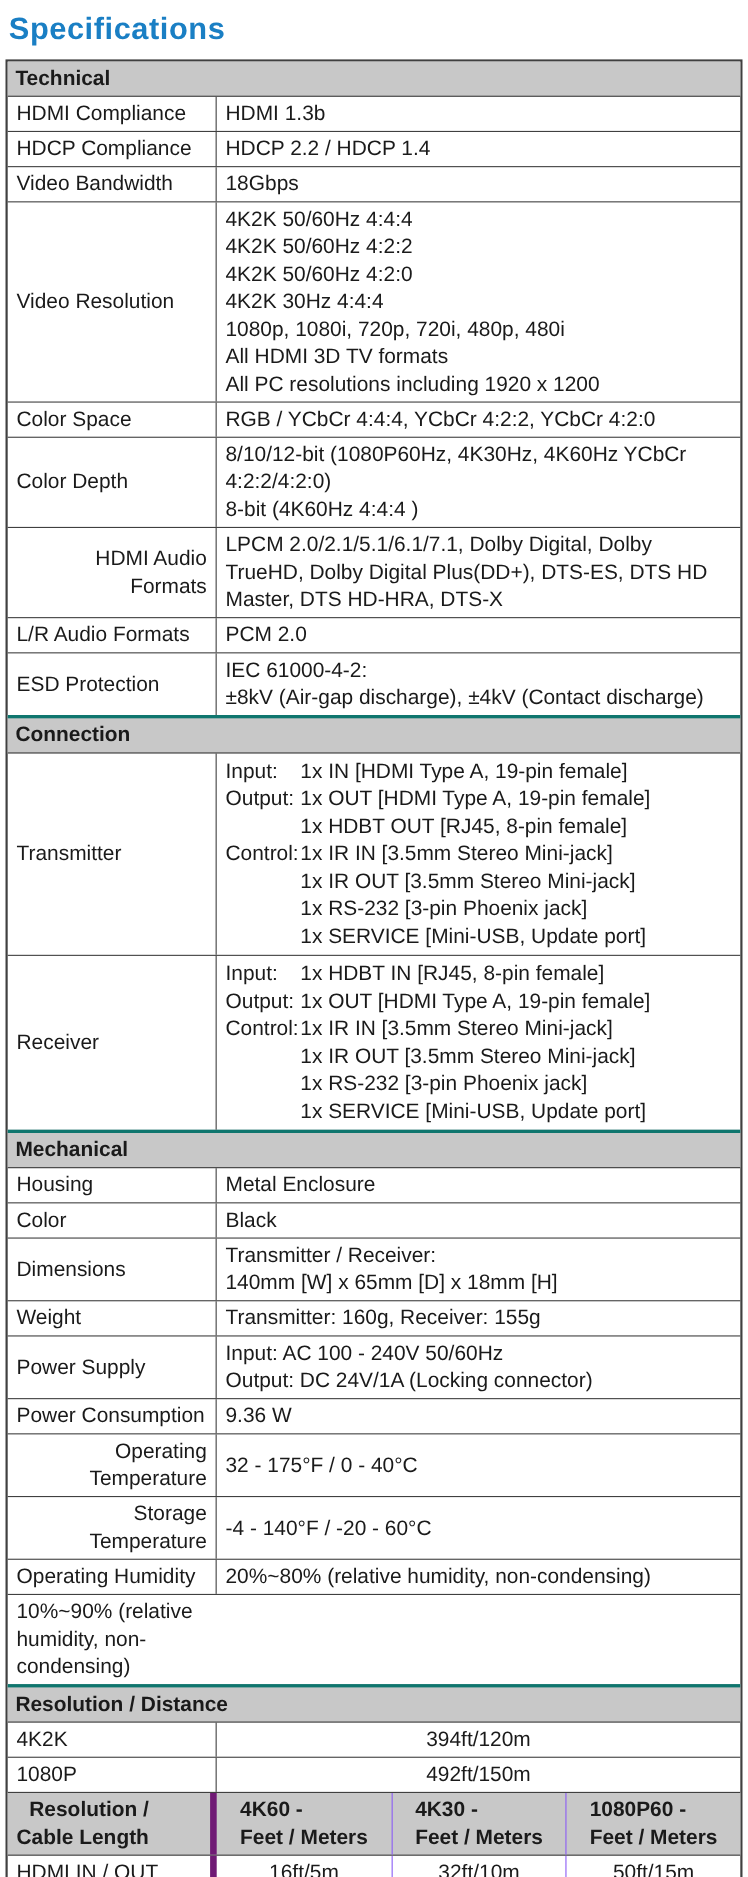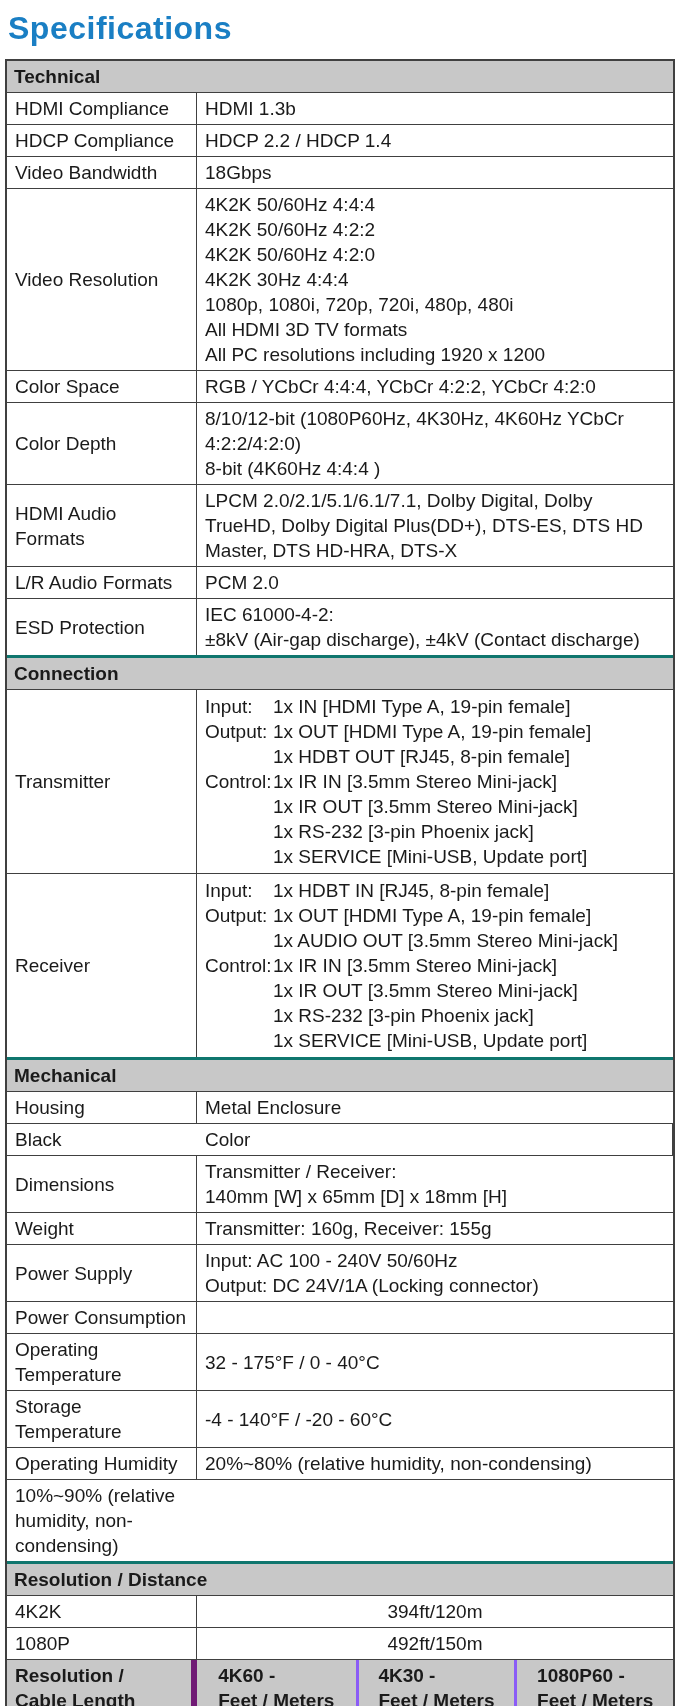--- a/index.html
+++ b/index.html
@@ -5,21 +5,21 @@
   * { box-sizing: border-box; margin: 0; padding: 0; }
   html, body { background: #ffffff; }
   body {
     width: 680px;
     font-family: "Liberation Sans", sans-serif;
     color: #1a1a1a;
   }
   .page { width: 680px; min-height: 1706px; padding: 6px 5px 30px 5px; }
   .title {
     color: #1a7fc4;
-    font-size: 32px;
+    font-size: 28px;
     font-weight: bold;
     letter-spacing: 0.5px;
     margin: 4px 0 12px 3px;
   }
   .spec-table {
     border: 2px solid #404040;
     width: 670px;
     font-size: 19px;
     line-height: 25px;
   }
@@ -39,24 +39,24 @@
   }
   .row.cable { grid-template-columns: 190px 1fr 1fr 1fr; }
   .row.full { grid-template-columns: 1fr; }
   .cell {
     padding: 3px 8px;
     white-space: pre-line;
     min-height: 31px;
     display: flex;
     align-items: center;
   }
-  .cell.label { border-right: 1px solid #404040; }
+  .cell.label { border-right: 1px solid #404040; text-align: right; }
   .cell.center { justify-content: center; }
   .cell.strong { font-weight: bold; }
-  .ccol { border-left: 3px solid #8b5cf6; }
+  .ccol { border-left: 1px solid #8b5cf6; }
   .row.cable .cell.label { border-right: 6px solid #701a75; }
   .row.cable .ccol:nth-child(2) { border-left: none; }
   .cell.ports {
     display: block;
     padding: 4px 4px 4px 8px;
     white-space: normal;
   }
   .port-line { display: grid; grid-template-columns: 68px 1fr; }
   .port-prefix, .port-text { white-space: pre-line; }
 </style>
@@ -157,21 +157,20 @@
         <div class="port-line">
           <span class="port-prefix">Input:</span>
           <span class="port-text">1x HDBT IN [RJ45, 8-pin female]</span>
         </div>
         <div class="port-line">
           <span class="port-prefix">Output:</span>
           <span class="port-text">1x OUT [HDMI Type A, 19-pin female]</span>
         </div>
         <div class="port-line">
           <span class="port-prefix"></span>
-          <span class="port-text">1x AUDIO OUT [3.5mm Stereo Mini-jack]</span>
         </div>
         <div class="port-line">
           <span class="port-prefix">Control:</span>
           <span class="port-text">1x IR IN [3.5mm Stereo Mini-jack]</span>
         </div>
         <div class="port-line">
           <span class="port-prefix"></span>
           <span class="port-text">1x IR OUT [3.5mm Stereo Mini-jack]</span>
         </div>
         <div class="port-line">
@@ -185,39 +184,40 @@
       </div>
     </div>
 
     <div class="sec-header">Mechanical</div>
 
     <div class="row">
       <div class="cell label">Housing</div>
       <div class="cell value">Metal Enclosure</div>
     </div>
     <div class="row">
+      <div class="cell label">Color</div>
       <div class="cell value">Black</div>
-      <div class="cell label">Color</div>
     </div>
     <div class="row">
       <div class="cell label">Dimensions</div>
       <div class="cell value">Transmitter / Receiver:
 140mm [W] x 65mm [D] x 18mm [H]</div>
     </div>
     <div class="row">
       <div class="cell label">Weight</div>
       <div class="cell value">Transmitter: 160g, Receiver: 155g</div>
     </div>
     <div class="row">
       <div class="cell label">Power Supply</div>
       <div class="cell value">Input: AC 100 - 240V 50/60Hz
 Output: DC 24V/1A (Locking connector)</div>
     </div>
     <div class="row">
       <div class="cell label">Power Consumption</div>
+      <div class="cell value">9.36 W</div>
     </div>
     <div class="row">
       <div class="cell label">Operating Temperature</div>
       <div class="cell value">32 - 175°F / 0 - 40°C</div>
     </div>
     <div class="row">
       <div class="cell label">Storage Temperature</div>
       <div class="cell value">-4 - 140°F / -20 - 60°C</div>
     </div>
     <div class="row">

